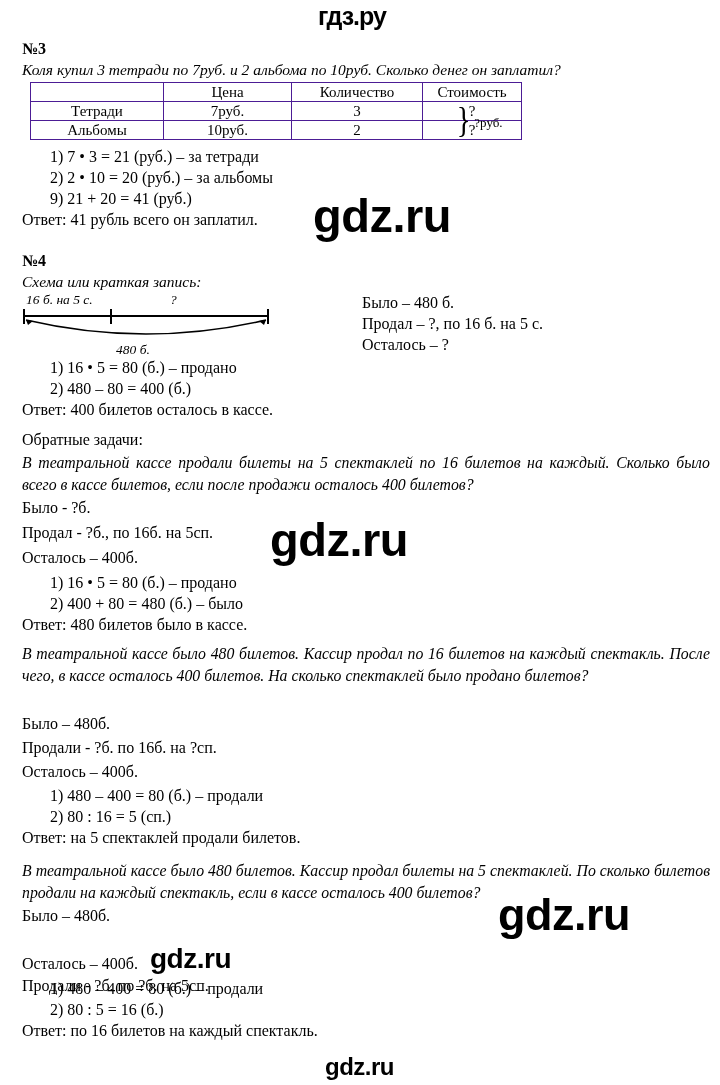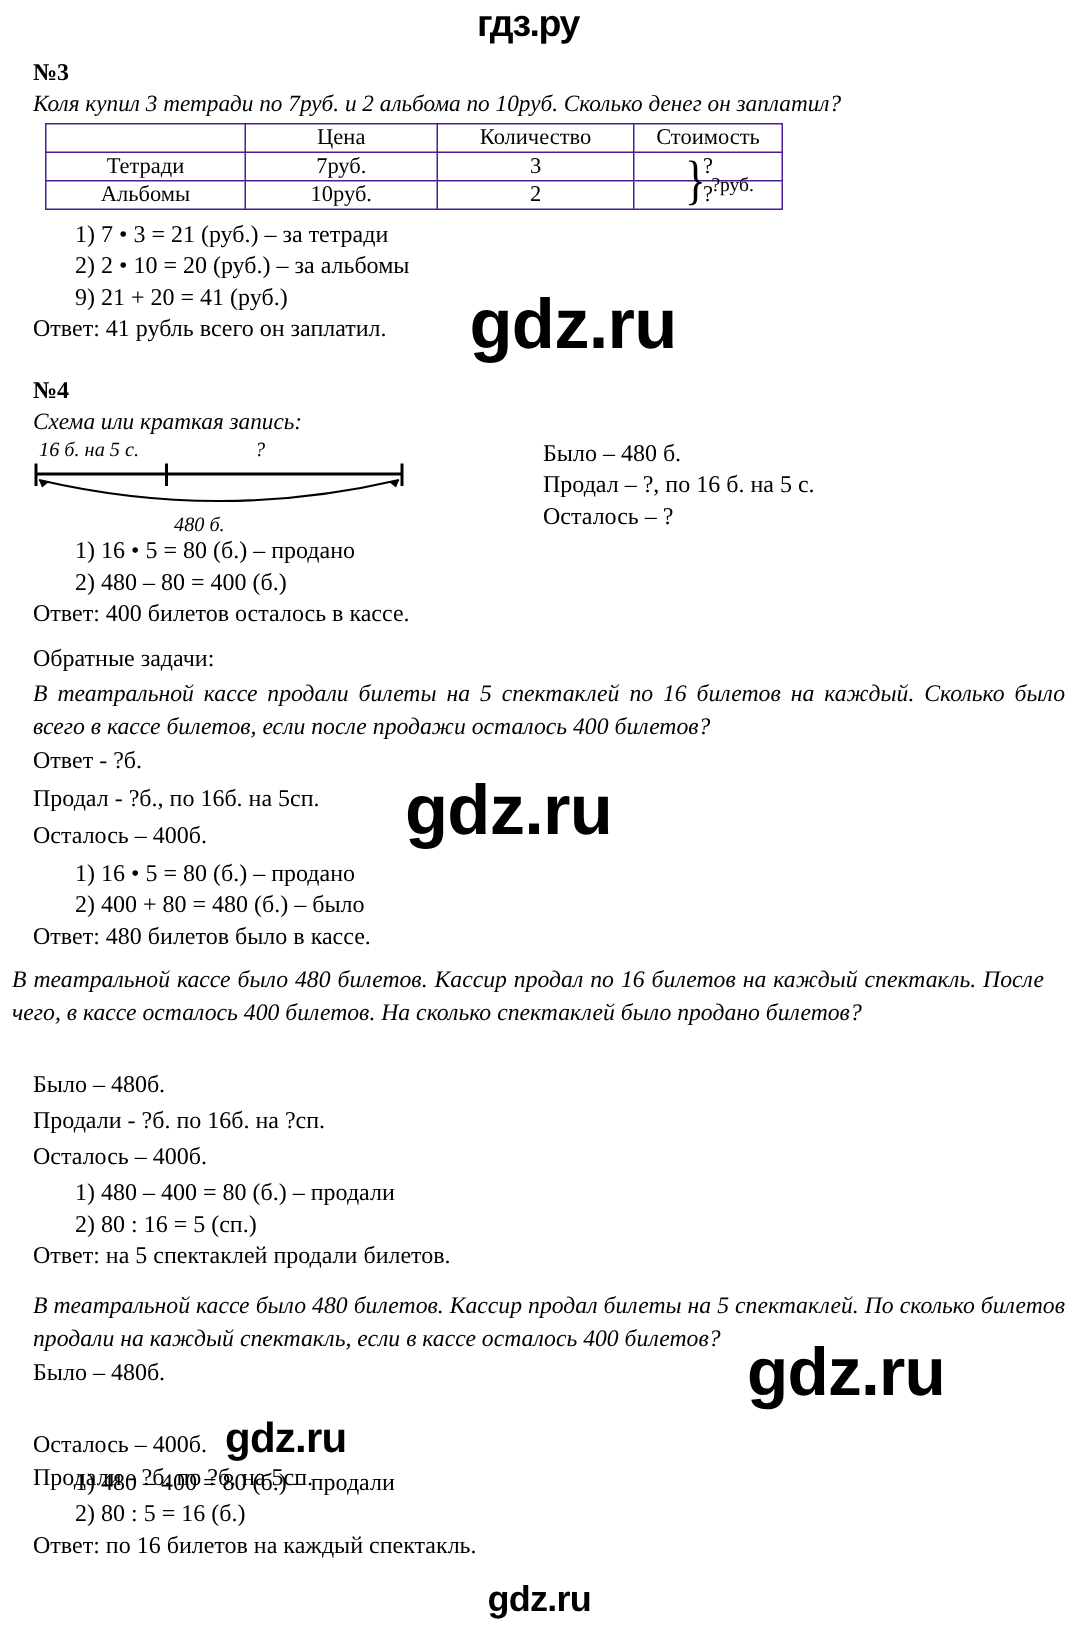--- a/index.html
+++ b/index.html
@@ -183,28 +183,28 @@
   <div class="blk plain" style="left:362px; top:334px;">Осталось – ?</div>
 
   <div class="blk plain indent" style="left:22px; top:357px;">1) 16 • 5 = 80 (б.) – продано</div>
   <div class="blk plain indent" style="left:22px; top:378px;">2) 480 – 80 = 400 (б.)</div>
   <div class="blk plain" style="left:22px; top:399px;">Ответ: 400 билетов осталось в кассе.</div>
 
   <div class="blk plain" style="left:22px; top:429px;">Обратные задачи:</div>
 
   <div class="blk just" style="left:22px; top:452px; width:688px;">В театральной кассе продали билеты на 5 спектаклей по 16 билетов на каждый. Сколько было всего в кассе билетов, если после продажи  осталось 400 билетов?</div>
 
-  <div class="blk plain" style="left:22px; top:497px;">Ответ - ?б.</div>
+  <div class="blk plain" style="left:22px; top:497px;">Было - ?б.</div>
   <div class="blk plain" style="left:22px; top:522px;">Продал - ?б., по 16б. на 5сп.</div>
   <div class="blk plain" style="left:22px; top:547px;">Осталось – 400б.</div>
   <div class="blk plain indent" style="left:22px; top:572px;">1) 16 • 5 = 80 (б.) – продано</div>
   <div class="blk plain indent" style="left:22px; top:593px;">2) 400 + 80 = 480 (б.) – было</div>
   <div class="blk plain" style="left:22px; top:614px;">Ответ: 480 билетов было в кассе.</div>
 
-  <div class="blk just" style="left:8px; top:643px; width:688px;">В театральной кассе было 480 билетов. Кассир продал по 16 билетов на каждый спектакль. После чего, в кассе осталось 400 билетов. На сколько спектаклей было продано билетов?</div>
+  <div class="blk just" style="left:22px; top:643px; width:688px;">В театральной кассе было 480 билетов. Кассир продал по 16 билетов на каждый спектакль. После чего, в кассе осталось 400 билетов. На сколько спектаклей было продано билетов?</div>
 
   <div class="blk plain" style="left:22px; top:713px;">Было – 480б.</div>
   <div class="blk plain" style="left:22px; top:737px;">Продали - ?б. по 16б. на ?сп.</div>
   <div class="blk plain" style="left:22px; top:761px;">Осталось – 400б.</div>
   <div class="blk plain indent" style="left:22px; top:785px;">1) 480 – 400 = 80 (б.) – продали</div>
   <div class="blk plain indent" style="left:22px; top:806px;">2) 80 : 16 = 5 (сп.)</div>
   <div class="blk plain" style="left:22px; top:827px;">Ответ: на 5 спектаклей продали билетов.</div>
 
   <div class="blk just" style="left:22px; top:860px; width:688px;">В театральной кассе было 480 билетов. Кассир продал билеты на 5 спектаклей. По сколько билетов продали на каждый спектакль, если в кассе осталось 400 билетов?</div>
 

